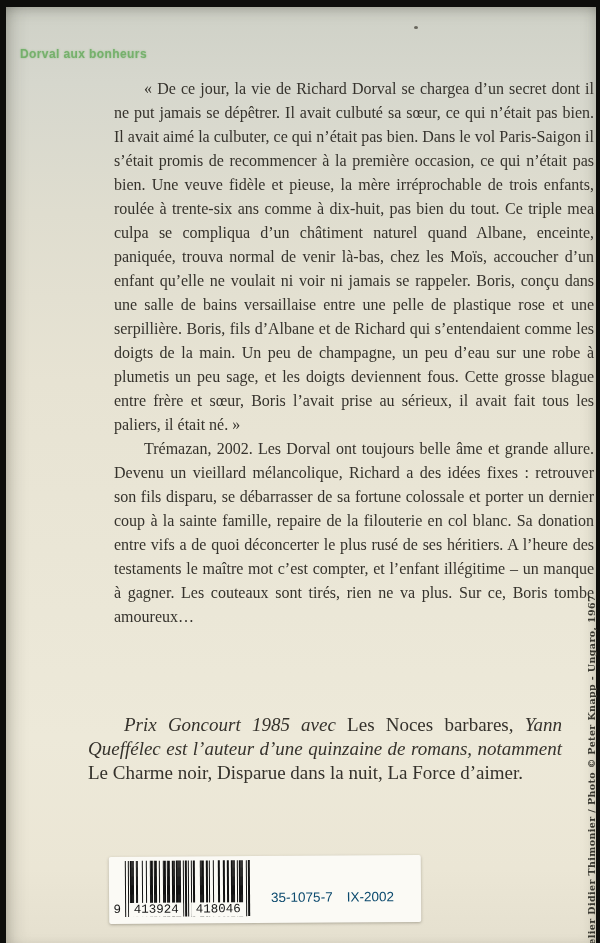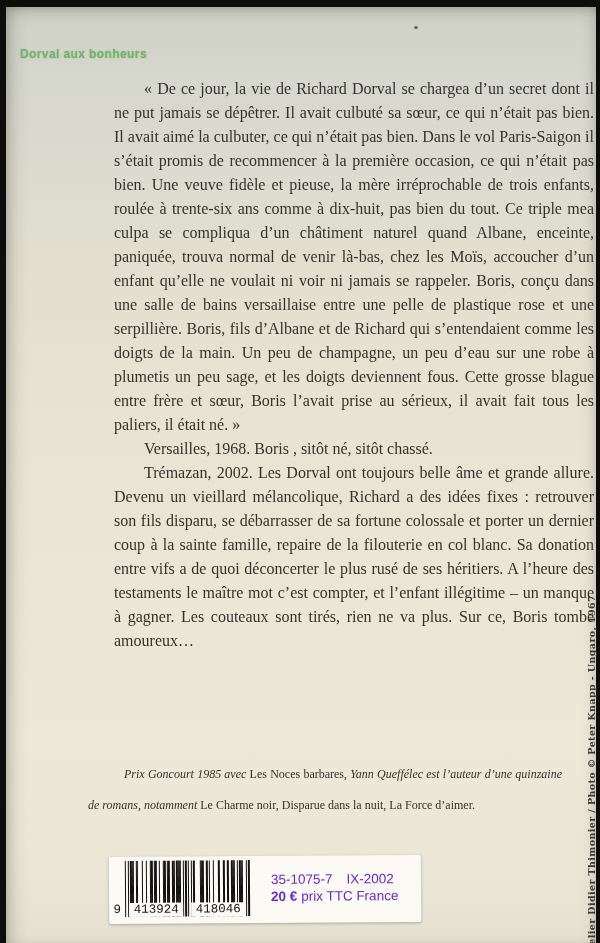--- a/index.html
+++ b/index.html
@@ -30,22 +30,22 @@
   }
   .synopsis{
     position:absolute;left:73px;top:70px;width:480px;
     font-size:16px;line-height:24px;color:#35322c;
     text-align:justify;
     margin-left:35px;
   }
   .synopsis p{margin:0;text-indent:30px;}
   .author-note{
     position:absolute;left:82px;top:706px;width:474px;
-    font-size:12px;line-height:31px;color:#35322c;
-    text-align:justify;text-indent:36px;margin-top:46px;
+    font-size:19px;line-height:24px;color:#35322c;
+    text-align:justify;text-indent:36px;
   }
   .seg-italic{font-style:italic;}
   .seg-roman{font-style:normal;}
   
   .price-label{
     position:absolute;left:103px;top:849px;width:312px;height:67px;
     background:#fbfaf5;border-radius:2px;
     box-shadow:0 1px 3px rgba(60,55,40,.35);
     transform:rotate(-.4deg);
   }
@@ -53,23 +53,23 @@
   .bc-bars{display:flex;width:100%;height:100%;}
   .bc-digits span{
     position:absolute;bottom:0;height:14px;line-height:14px;
     font-family:"Liberation Mono", monospace;font-size:12.5px;
     color:#161616;text-align:center;
   }
   .bc-d9{left:-14px;width:12px;}
   .bc-g1{left:4px;width:54px;background:#fbfaf5;}
   .bc-g2{left:66px;width:54px;background:#fbfaf5;}
   .label-text{
-    position:absolute;left:162px;top:15px;
+    position:absolute;left:162px;top:33px;
     font-family:"Liberation Sans", sans-serif;
-    font-size:13.5px;line-height:17px;color:#6d28d9;white-space:nowrap;
+    font-size:13.5px;line-height:17px;color:#0c4a6e;white-space:nowrap;
   }
   .label-row1 .gap{display:inline-block;width:14px;}
   .label-price{font-weight:bold;}
   .credit{
     position:absolute;top:588px;right:10px;
     transform-origin:top right;transform:rotate(-90deg);
     font-family:"DejaVu Serif", serif;font-weight:bold;
     font-size:9.5px;letter-spacing:.4px;color:#3a3931;
     white-space:nowrap;
   }
@@ -78,21 +78,20 @@
 <body>
 
 <div class="cover">
 
   <div class="speck"></div>
 
   <div class="watermark">Dorval aux bonheurs</div>
 
   <div class="synopsis">
     <p>« De ce jour, la vie de Richard Dorval se chargea d’un secret dont il ne put jamais se dépêtrer. Il avait culbuté sa sœur, ce qui n’était pas bien. Il avait aimé la culbuter, ce qui n’était pas bien. Dans le vol Paris-Saigon il s’était promis de recommencer à la première occasion, ce qui n’était pas bien. Une veuve fidèle et pieuse, la mère irréprochable de trois enfants, roulée à trente-six ans comme à dix-huit, pas bien du tout. Ce triple mea culpa se compliqua d’un châtiment naturel quand Albane, enceinte, paniquée, trouva normal de venir là-bas, chez les Moïs, accoucher d’un enfant qu’elle ne voulait ni voir ni jamais se rappeler. Boris, conçu dans une salle de bains versaillaise entre une pelle de plastique rose et une serpillière. Boris, fils d’Albane et de Richard qui s’entendaient comme les doigts de la main. Un peu de champagne, un peu d’eau sur une robe à plumetis un peu sage, et les doigts deviennent fous. Cette grosse blague entre frère et sœur, Boris l’avait prise au sérieux, il avait fait tous les paliers, il était né. »</p>
-    <p>Versailles, 1968. Boris , sitôt né, sitôt chassé.</p>
     <p>Trémazan, 2002. Les Dorval ont toujours belle âme et grande allure. Devenu un vieillard mélancolique, Richard a des idées fixes : retrouver son fils disparu, se débarrasser de sa fortune colossale et porter un dernier coup à la sainte famille, repaire de la filouterie en col blanc. Sa donation entre vifs a de quoi déconcerter le plus rusé de ses héritiers. A l’heure des testaments le maître mot c’est compter, et l’enfant illégitime – un manque à gagner. Les couteaux sont tirés, rien ne va plus. Sur ce, Boris tombe amoureux…</p>
   </div>
 
   <div class="author-note">
     <span class="seg-italic">Prix Goncourt 1985 avec </span><span class="seg-roman">Les Noces barbares, </span><span class="seg-italic">Yann Queffélec est l’auteur d’une quinzaine de romans, notamment </span><span class="seg-roman">Le Charme noir, Disparue dans la nuit, La Force d’aimer.</span>
   </div>
 
   <div class="price-label">
     <div class="bc">
       <div class="bc-bars">
@@ -195,22 +194,18 @@
       <div class="bc-digits">
         <span class="bc-d9">9</span>
         <span class="bc-g1">413924</span>
         <span class="bc-g2">418046</span>
       </div>
     </div>
     <div class="label-text">
       <div class="label-row1">
         <span>35-1075-7</span><span class="gap"></span><span>IX-2002</span>
       </div>
-      <div class="label-row2">
-        <span class="label-price">20 €</span>
-        <span>prix TTC France</span>
-      </div>
     </div>
   </div>
 
   <div class="credit">Atelier Didier Thimonier / Photo © Peter Knapp - Ungaro, 1967</div>
 
 </div>
 
 </body></html>

